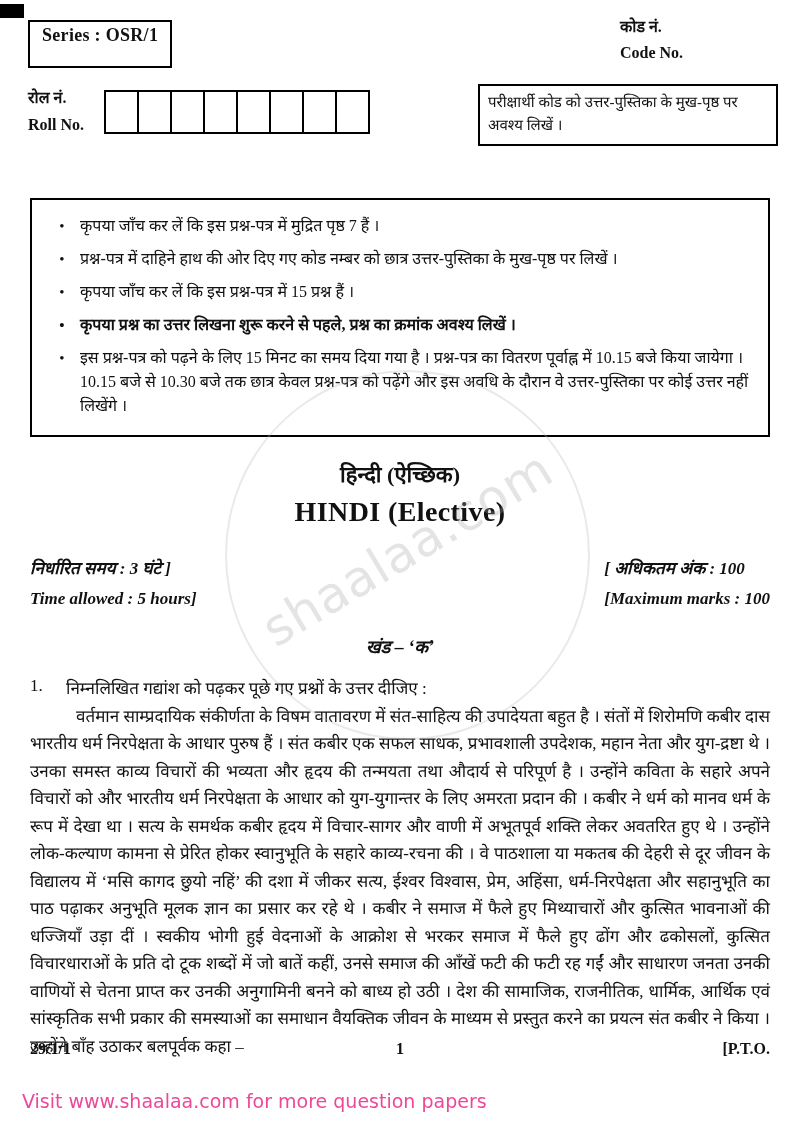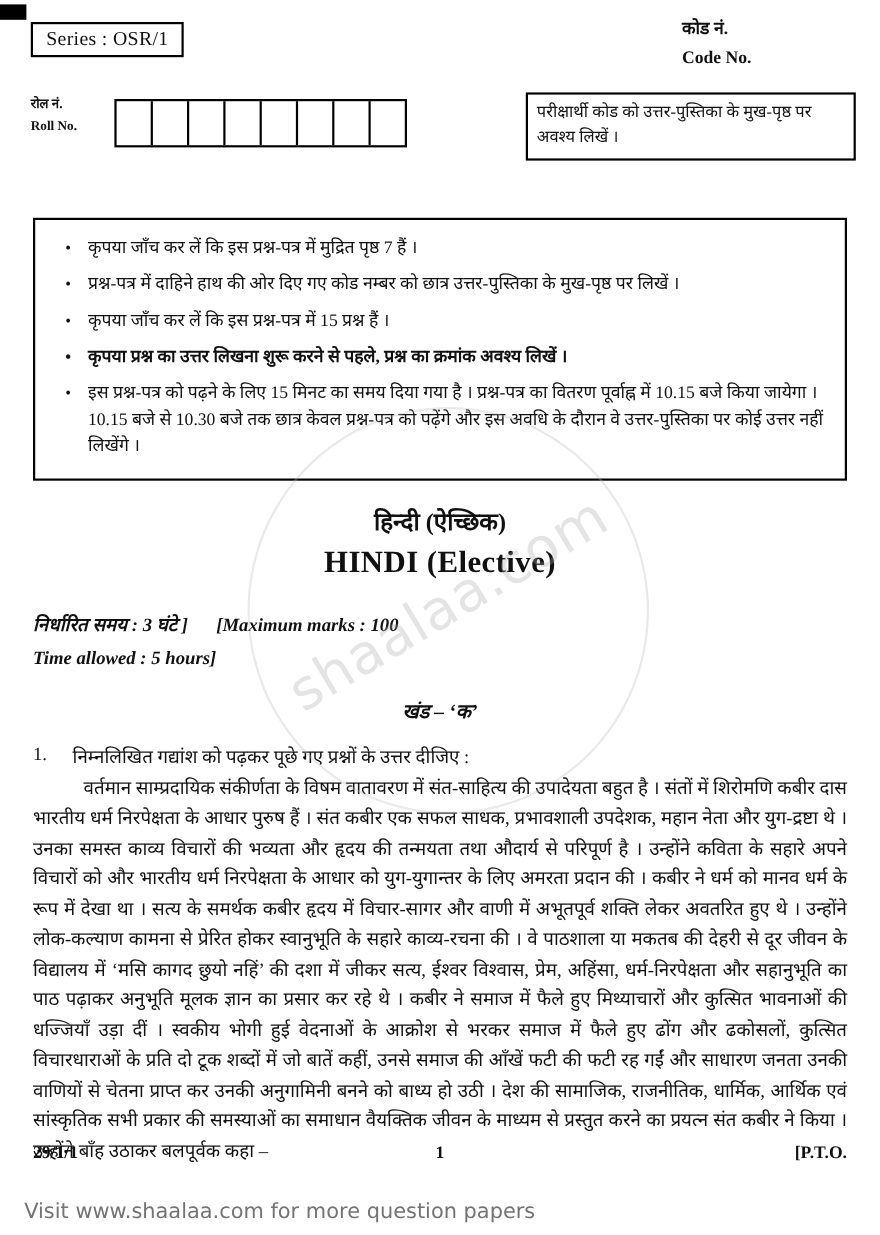--- a/index.html
+++ b/index.html
@@ -17,35 +17,35 @@
   
   .corner-mark {
     position: absolute; left: 0; top: 4px;
     width: 24px; height: 14px; background: #000;
   }
 
   
   .series-box {
     position: absolute; left: 28px; top: 20px;
     border: 2px solid #000;
-    padding: 3px 12px 4px 12px;
-    font-weight: normal; font-size: 18px;
+    padding: 3px 12px 20px 12px;
+    font-weight: bold; font-size: 18px;
     letter-spacing: 0.3px;
   }
 
   
   .code-no {
     position: absolute; left: 620px; top: 14px;
     font-weight: bold; font-size: 16px; line-height: 1.6;
   }
 
   
   .roll-label {
     position: absolute; left: 28px; top: 84px;
-    font-weight: bold; font-size: 12px; line-height: 1.7;
+    font-weight: bold; font-size: 16px; line-height: 1.7;
   }
   .roll-grid {
     position: absolute; left: 104px; top: 90px;
     display: flex; border: 2px solid #000; height: 40px; background: #fff;
   }
   .roll-cell { width: 31px; border-right: 2px solid #000; }
   .roll-cell:last-child { border-right: none; }
 
   .note-box {
     position: absolute; left: 478px; top: 84px; width: 280px;
@@ -73,21 +73,21 @@
   .title-hindi {
     text-align: center; font-weight: bold; font-size: 22px;
     margin: 21px 0 8px 0;
   }
   .title-english {
     text-align: center; font-weight: bold; font-size: 28px;
     letter-spacing: 0.4px; margin: 8px 0 26px 0;
   }
 
   .meta-row {
-    display: flex; 
+    display: flex; justify-content: space-between;
     font-style: italic; font-weight: bold;
     font-size: 17px; line-height: 1.75;
   }
 
   .section-heading {
     text-align: center; font-weight: bold; font-size: 18px;
     margin: 20px 0 18px 0;
     font-style: italic;
   }
 
@@ -107,21 +107,21 @@
     display: flex; align-items: flex-start;
     font-weight: bold; font-size: 16px;
   }
   .footer-code { width: 120px; }
   .footer-page { flex: 1; text-align: center; }
   .footer-pto { width: 120px; text-align: right; }
 
   .site-note {
     position: absolute; left: 22px; top: 1090px;
     font-family: "DejaVu Sans", "Liberation Sans", sans-serif;
-    font-size: 19px; color: #737373;
+    font-size: 19px; color: #ec4899;
   }
 
   
   .watermark {
     position: absolute; left: 225px; top: 370px;
     width: 365px; height: 370px;
     pointer-events: none; opacity: 0.30; z-index: 5;
   }
   .wm-circle {
     position: absolute; inset: 0;
@@ -198,20 +198,21 @@
 
     <div class="title-hindi">हिन्दी (ऐच्छिक)</div>
     <div class="title-english">HINDI (Elective)</div>
 
     <div class="meta-row">
       <div class="meta-left">
         <div>निर्धारित समय : 3 घंटे ]</div>
         <div>Time allowed : 5 hours]</div>
       </div>
       <div class="meta-right">
+        <div>[ अधिकतम अंक : 100</div>
         <div>[Maximum marks : 100</div>
       </div>
     </div>
 
     <div class="section-heading">खंड – ‘क’</div>
 
     <div class="question">
       <span class="q-num">1.</span>
       <span class="q-prompt">निम्नलिखित गद्यांश को पढ़कर पूछे गए प्रश्नों के उत्तर दीजिए :</span>
     </div>

